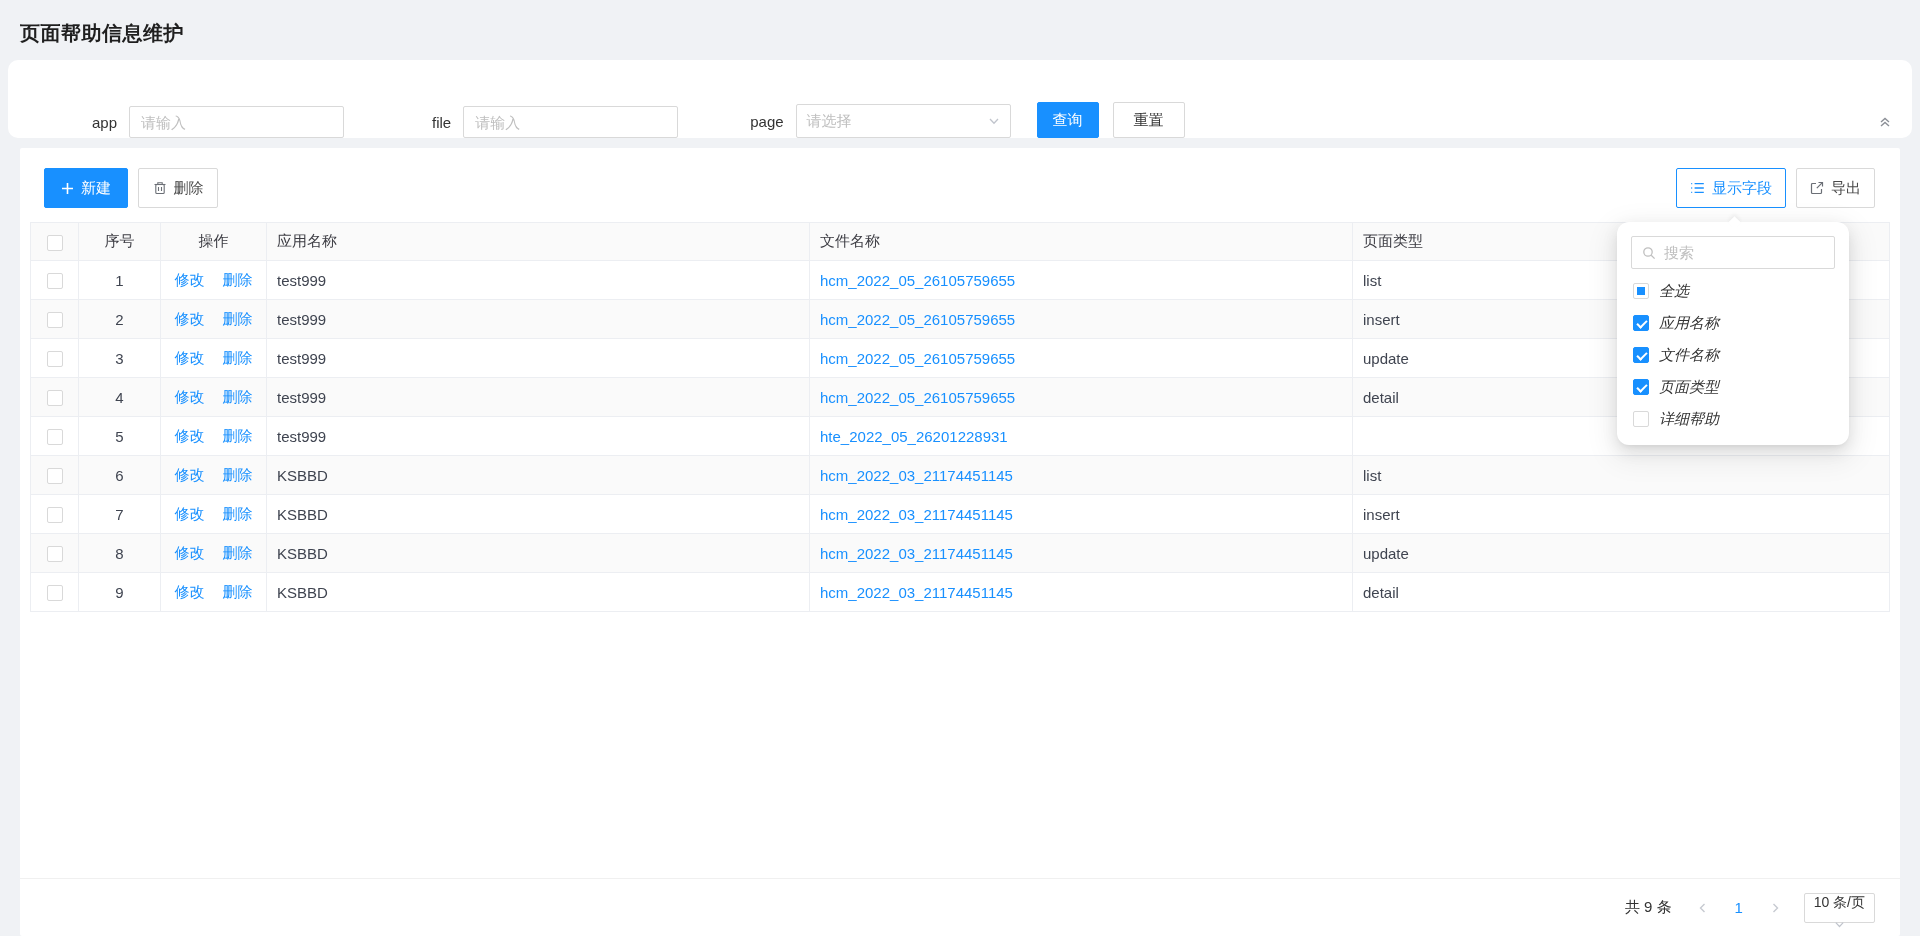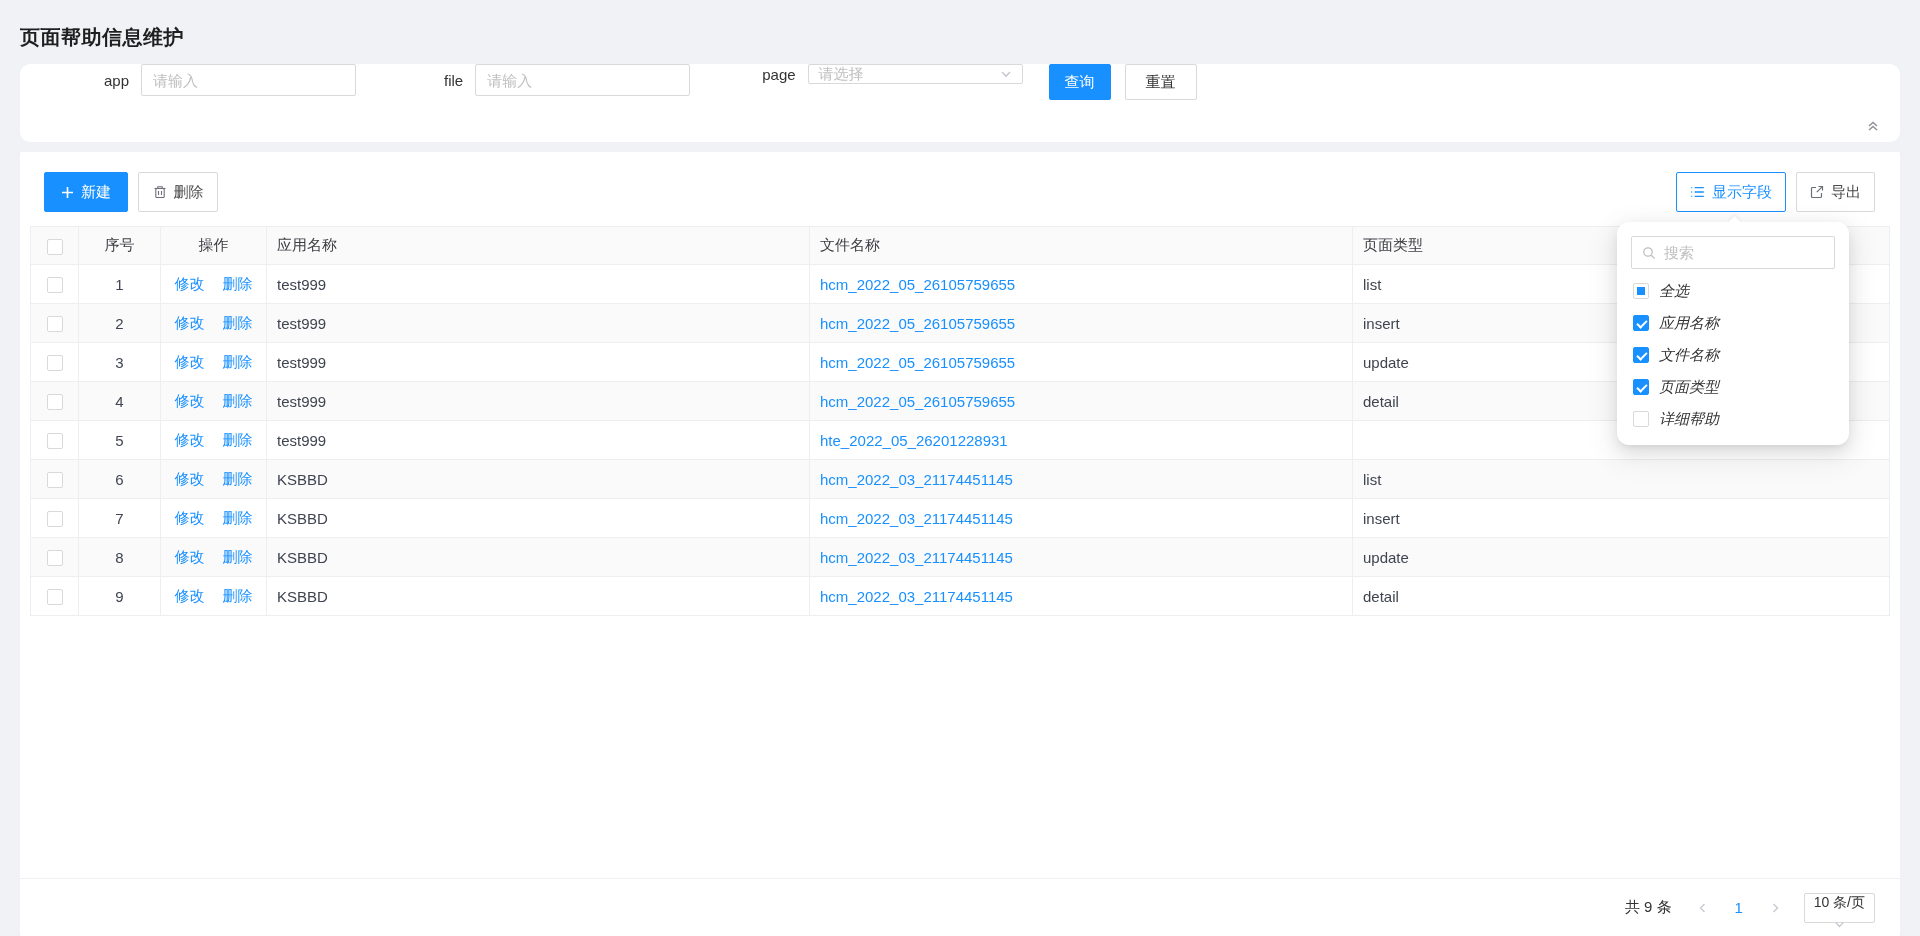--- a/index.html
+++ b/index.html
@@ -4,41 +4,41 @@
 <style>
   * { margin:0; padding:0; box-sizing:border-box; }
   html,body { width:1920px; height:936px; }
   body {
     font-family:"Liberation Sans","DejaVu Sans",sans-serif;
     background:#f0f2f5; color:#333; overflow:hidden; position:relative;
   }
   .viewport { width:1920px; height:936px; position:relative; display:flex; flex-direction:column; }
 
   
-  .page-header { padding:24px 20px 13px 20px; }
+  .page-header { padding:14px 20px 13px 20px;margin-top:6px; }
   .page-title { font-size:20px; font-weight:bold; color:#1f1f1f; letter-spacing:.5px; }
 
   
   .search-card {
-    margin:0 20px; background:#fff; height:78px; border-radius:10px;
-    display:flex; align-items:flex-start; position:relative; flex-shrink:0;
+    margin:0 8px; background:#fff; height:78px; border-radius:10px;
+    display:flex; align-items:flex-end; position:relative; flex-shrink:0;
   }
   .f-item { display:flex; align-items:center; font-size:15px; color:#333; }
   .f-item.app  { margin-left:84px; }
   .f-item.file { margin-left:88px; }
   .f-item.page { margin-left:72px; }
   .f-label { margin-right:12px; white-space:nowrap; }
   .f-input {
     width:215px; height:32px; border:1px solid #d9d9d9; border-radius:2px;
     padding:0 11px; font-size:15px; color:#333; outline:none; background:#fff;
     font-family:inherit;
   }
   .f-input::placeholder { color:#bfbfbf; }
   .f-select {
-    width:215px; height:20px; border:1px solid #d9d9d9; border-radius:2px;
+    width:215px; height:34px; border:1px solid #d9d9d9; border-radius:2px;
     padding:0 10px; display:flex; align-items:center; justify-content:space-between;
     background:#fff; cursor:pointer;
   }
   .f-select .sel-placeholder { color:#bfbfbf; font-size:15px; }
   .btn {
     height:36px; border-radius:2px; font-size:15px; padding:0 18px;
     display:inline-flex; align-items:center; justify-content:center; gap:7px;
     cursor:pointer; border:1px solid #d9d9d9; background:#fff; color:#333;
     font-family:inherit; white-space:nowrap;
   }

